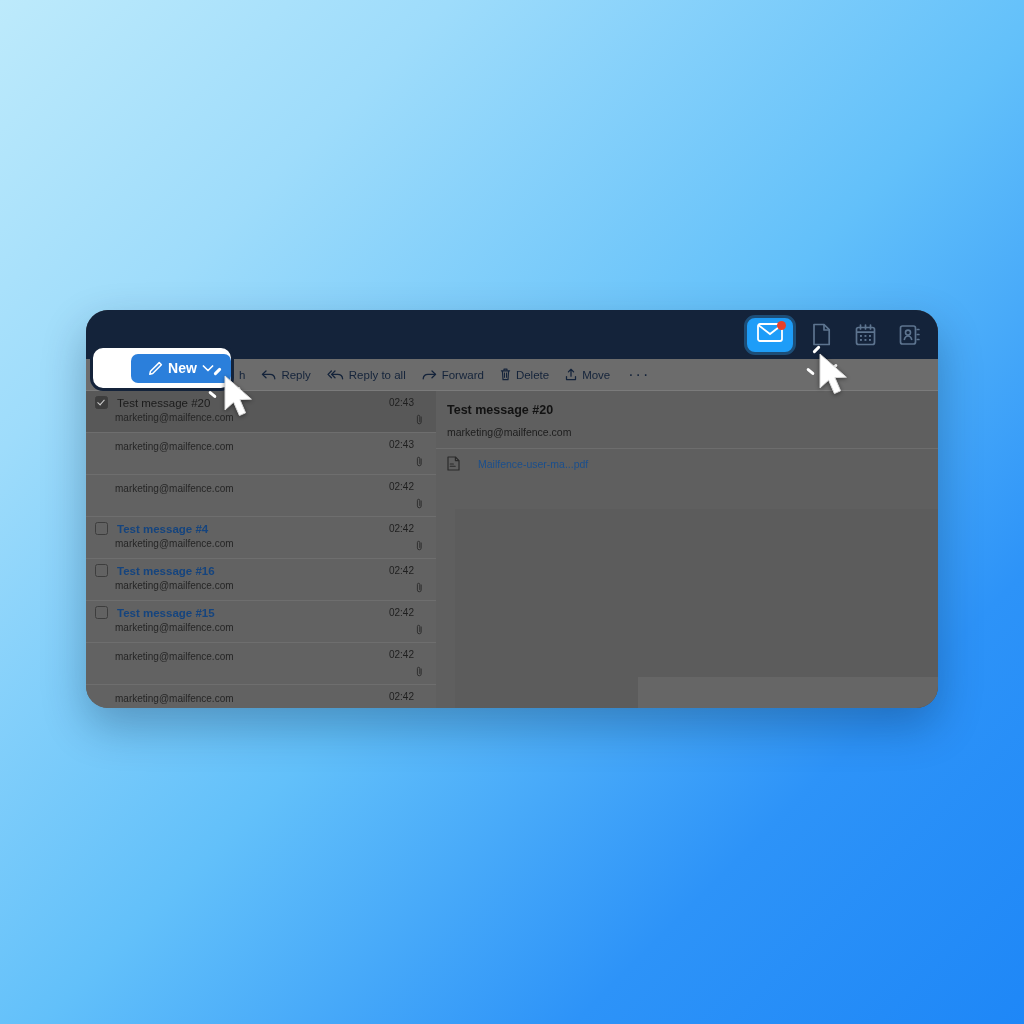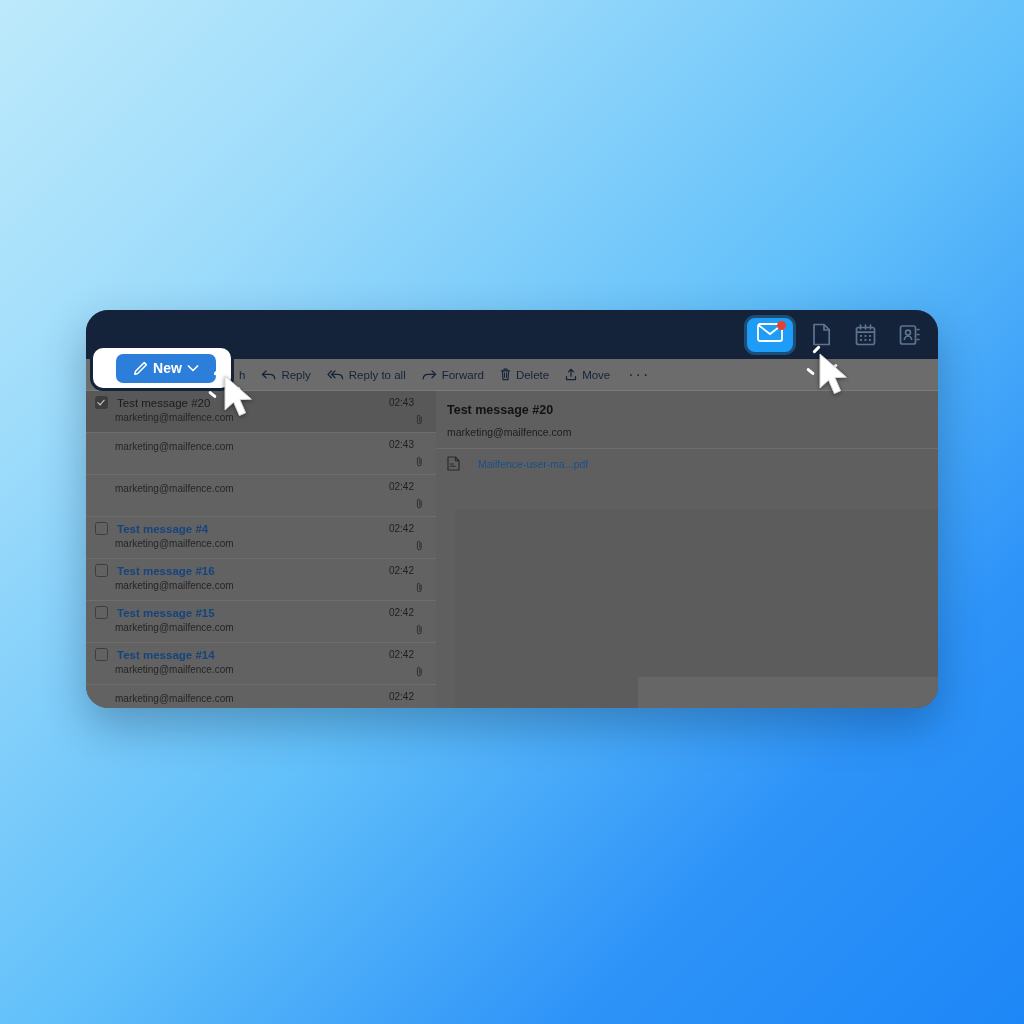--- a/index.html
+++ b/index.html
@@ -240,21 +240,21 @@
     left: 90px;
     top: 345px;
     width: 144px;
     height: 46px;
     background: #ffffff;
     border: 3px solid #14233a;
     border-radius: 13px;
     box-sizing: border-box;
     display: flex;
     align-items: center;
-    padding-left: 23px;
+    padding-left: 38px;
     z-index: 40;
   }
   #new-button {
     width: 100px;
     height: 29px;
     background: #2b7fdb;
     border-radius: 7px;
     display: flex;
     align-items: center;
     justify-content: center;
@@ -478,24 +478,20 @@
       <div class="msg-sender">marketing@mailfence.com</div>
       <div class="msg-time">02:42</div>
       <div class="msg-clip">
         <svg width="7" height="11" viewBox="0 0 7 11">
             <path d="M5.2 3 V7.9 a1.9 1.9 0 0 1 -3.8 0 V2.5 a1.2 1.2 0 0 1 2.4 0 V7.6" fill="none" stroke="#2c2c2c" stroke-width="0.95" stroke-linecap="round"></path>
           </svg>
       </div>
     </div>
 
     <div class="msg-row">
-      <div class="msg-line1">
-        <span class="msg-check"></span>
-        <span class="msg-subject">Test message #14</span>
-      </div>
       <div class="msg-sender">marketing@mailfence.com</div>
       <div class="msg-time">02:42</div>
       <div class="msg-clip">
         <svg width="7" height="11" viewBox="0 0 7 11">
             <path d="M5.2 3 V7.9 a1.9 1.9 0 0 1 -3.8 0 V2.5 a1.2 1.2 0 0 1 2.4 0 V7.6" fill="none" stroke="#2c2c2c" stroke-width="0.95" stroke-linecap="round"></path>
           </svg>
       </div>
     </div>
 
     <div class="msg-row">

